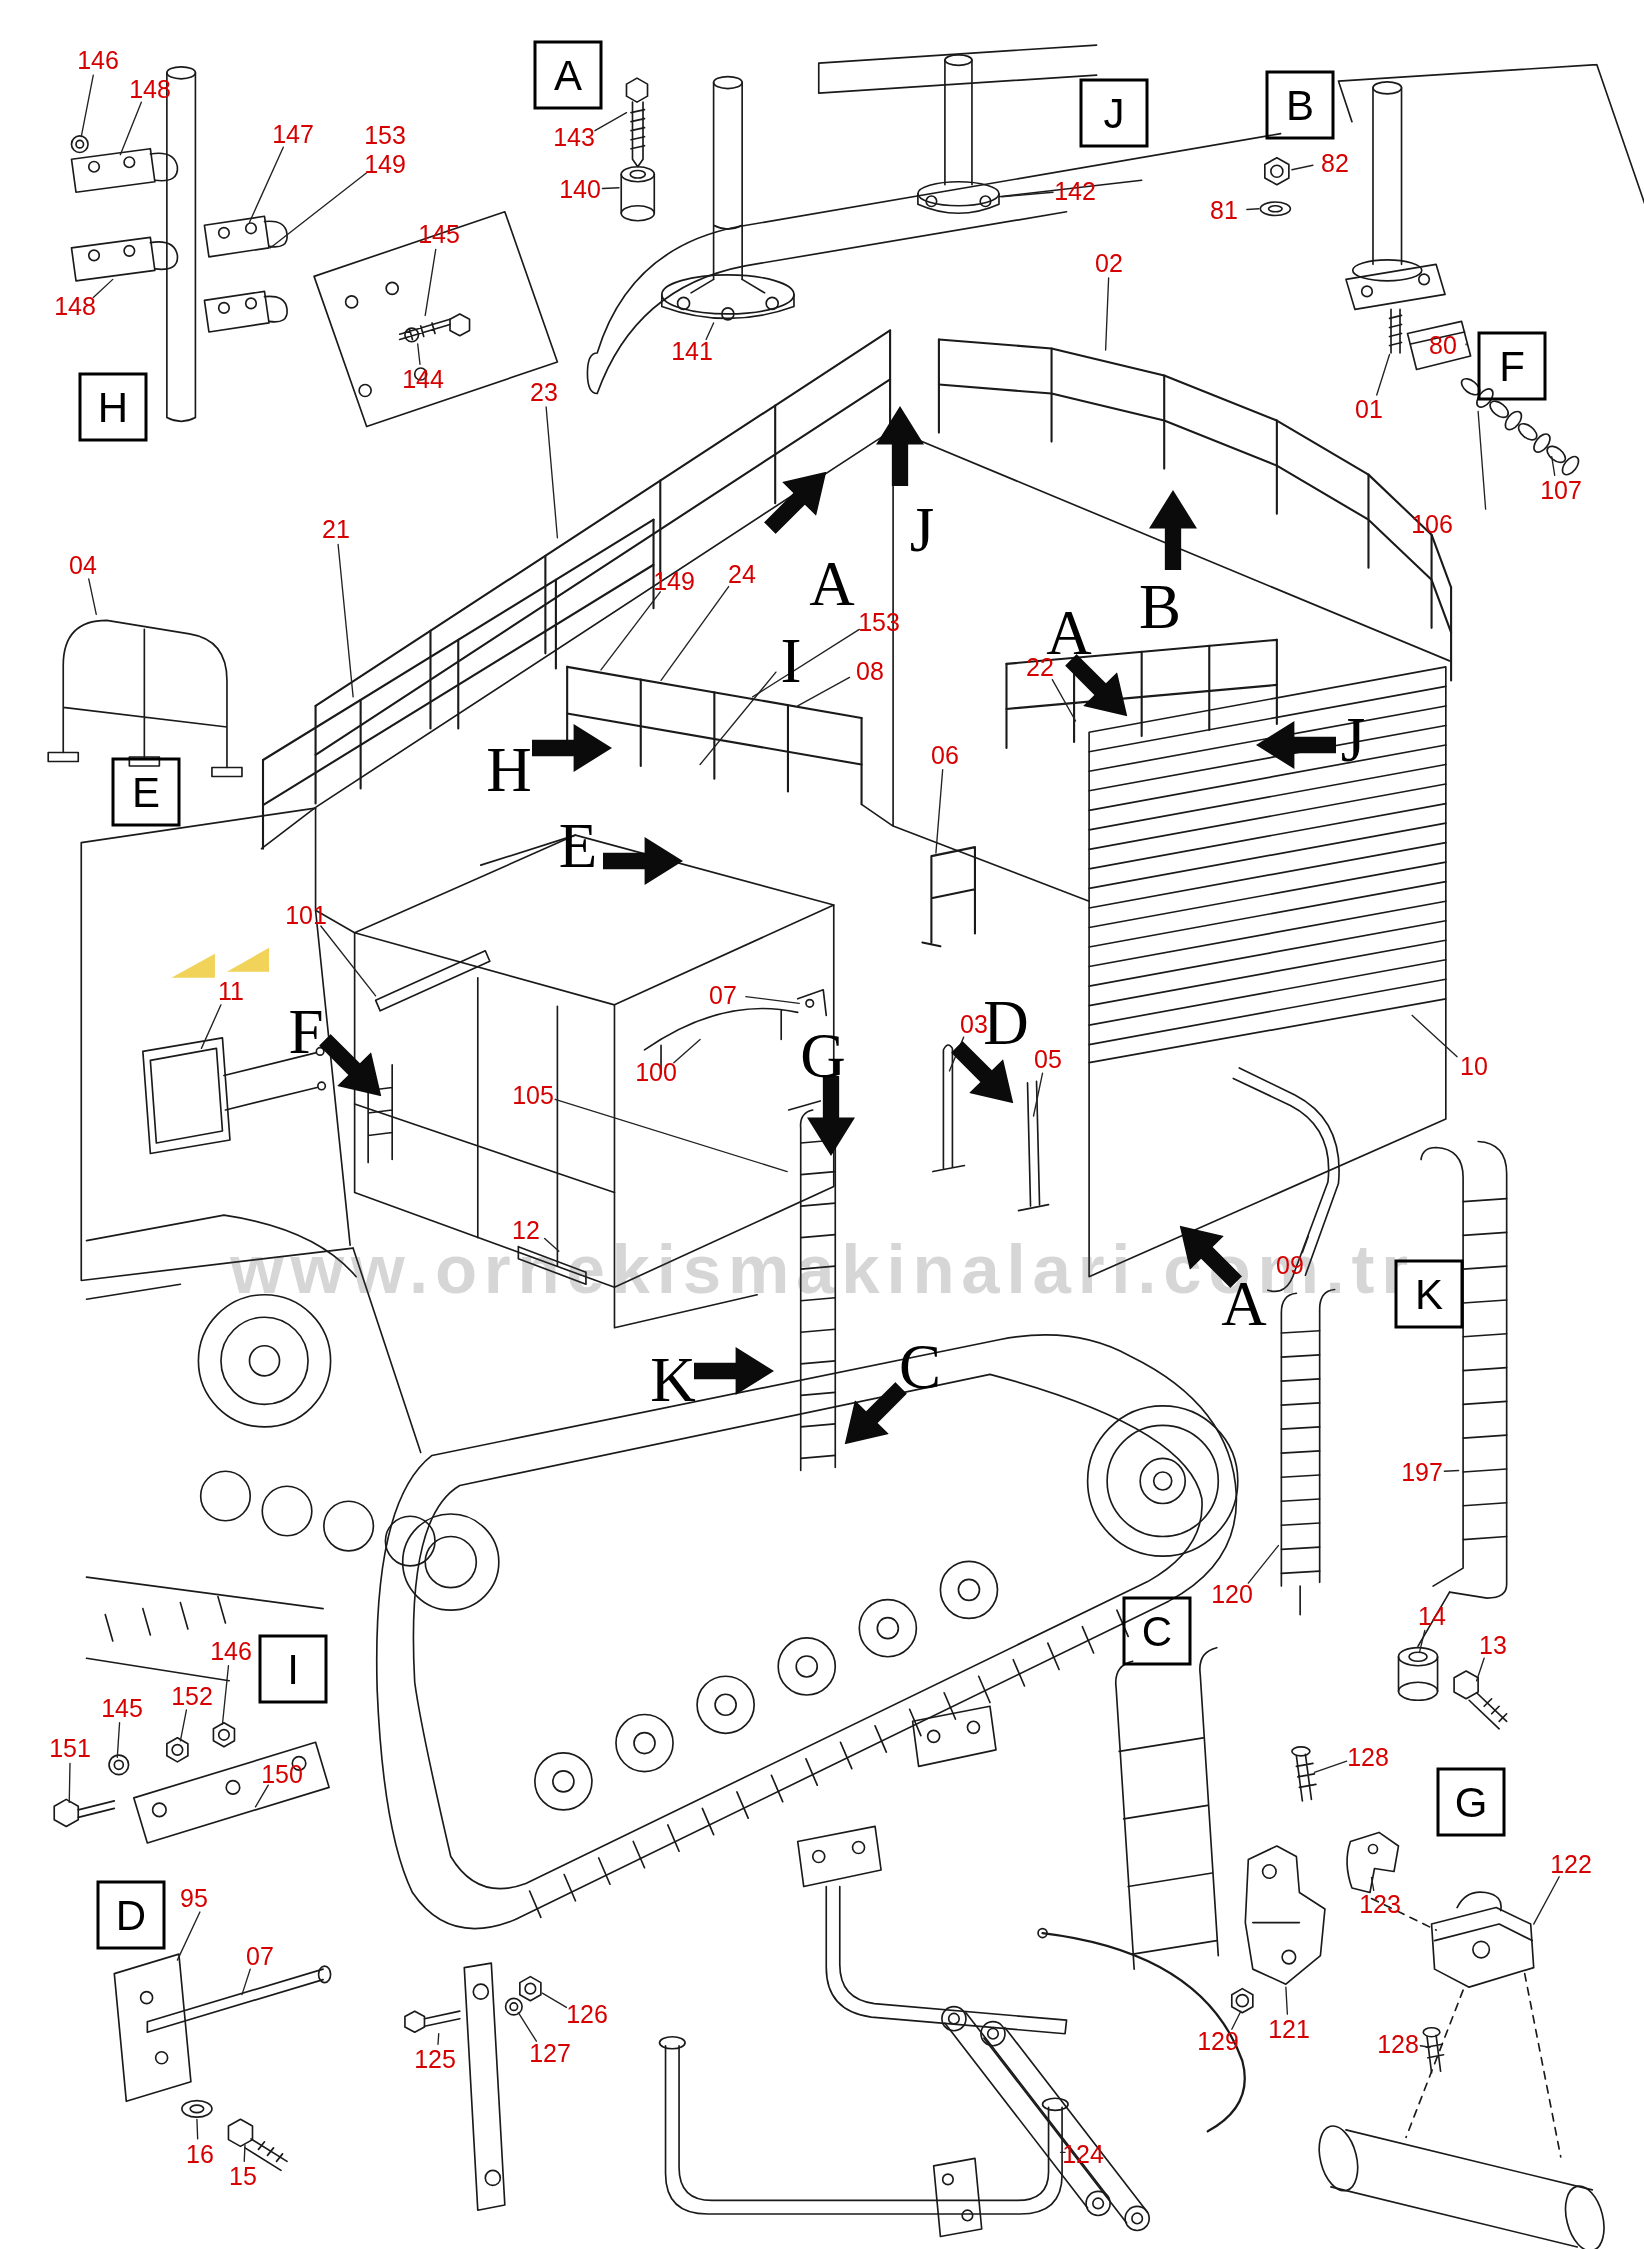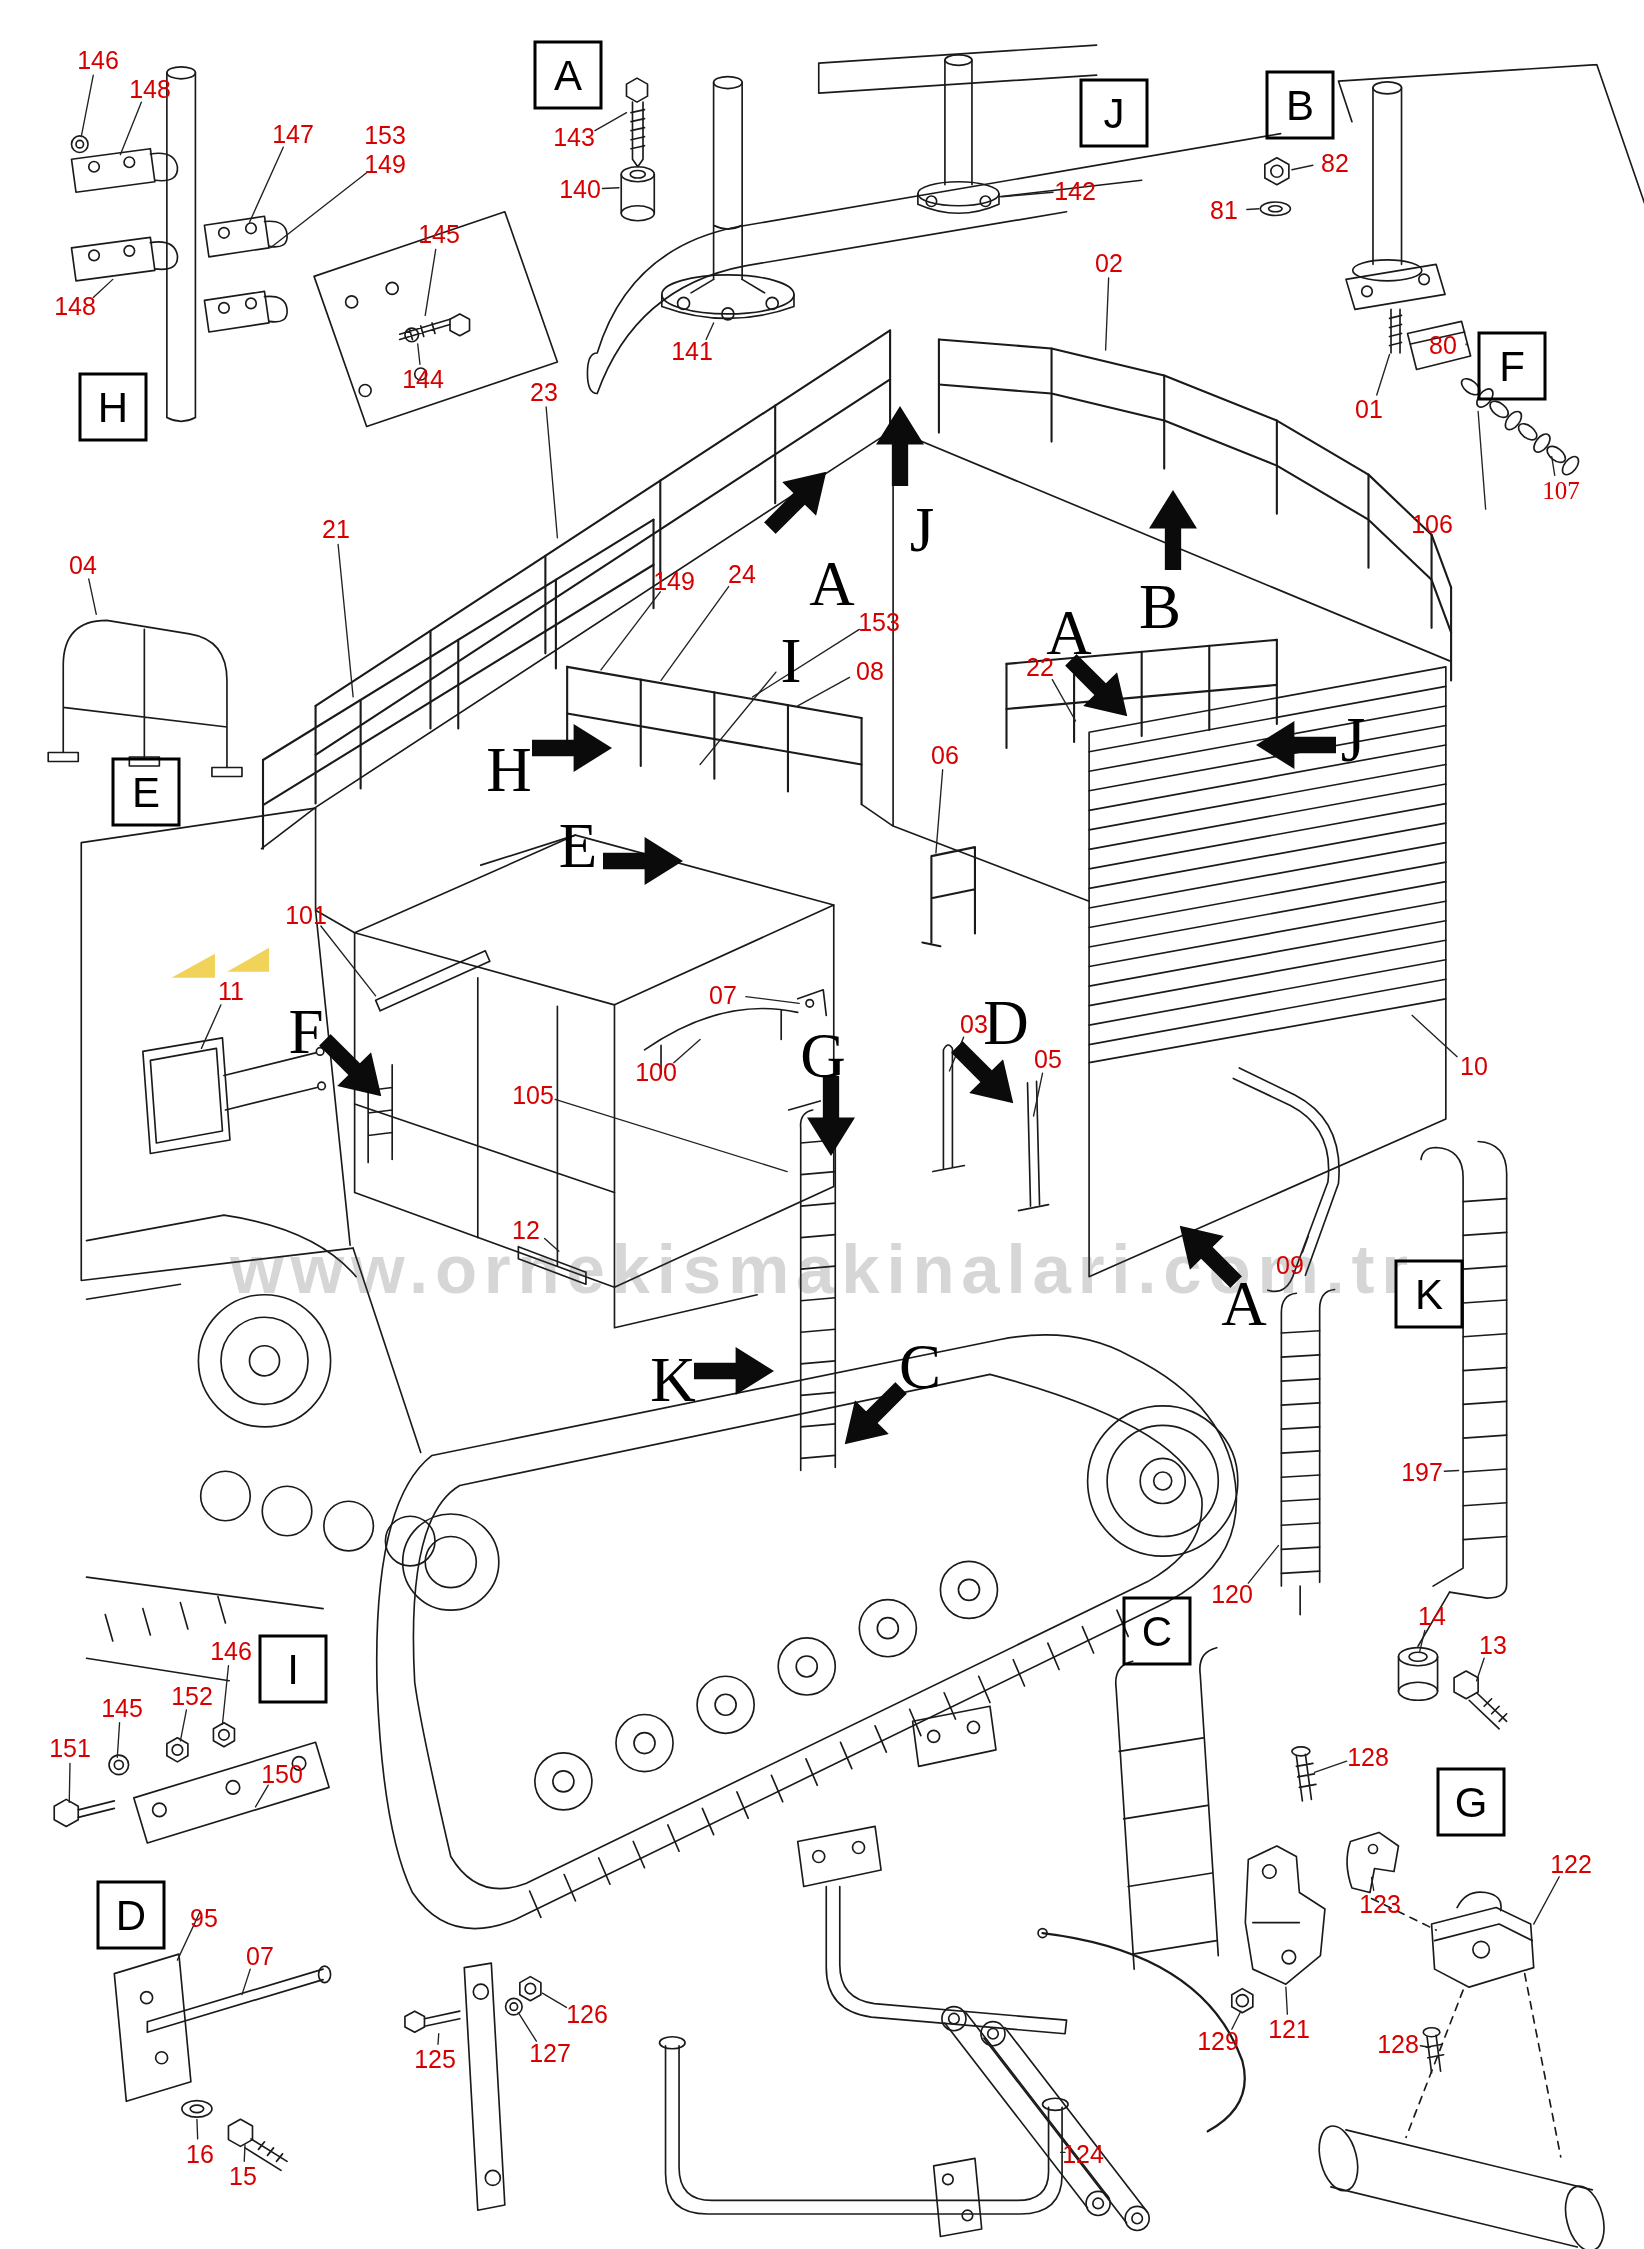--- a/index.html
+++ b/index.html
@@ -423,21 +423,21 @@
     <span class="part-label" style="left: 574px; top: 137px;">143</span>
     <span class="part-label" style="left: 580px; top: 189px;">140</span>
     <span class="part-label" style="left: 692px; top: 351px;">141</span>
     <span class="part-label" style="left: 1075px; top: 191px; text-align: center;">142</span>
     <span class="part-label" style="left: 544px; top: 392px;">23</span>
     <span class="part-label" style="left: 1109px; top: 263px;">02</span>
     <span class="part-label" style="left: 1335px; top: 163px;">82</span>
     <span class="part-label" style="left: 1224px; top: 210px;">81</span>
     <span class="part-label" style="left: 1443px; top: 345px;">80</span>
     <span class="part-label" style="left: 1369px; top: 409px;">01</span>
-    <span class="part-label" style="left: 1561px; top: 490px; font-family: Liberation Serif, serif;">107</span>
+    <span class="part-label" style="left: 1561px; top: 490px;">107</span>
     <span class="part-label" style="left: 1432px; top: 524px; text-align: right;">106</span>
     <span class="part-label" style="left: 83px; top: 565px;">04</span>
     <span class="part-label" style="left: 336px; top: 529px;">21</span>
     <span class="part-label" style="left: 674px; top: 581px;">149</span>
     <span class="part-label" style="left: 742px; top: 574px;">24</span>
     <span class="part-label" style="left: 879px; top: 622px;">153</span>
     <span class="part-label" style="left: 870px; top: 671px;">08</span>
     <span class="part-label" style="left: 945px; top: 755px;">06</span>
     <span class="part-label" style="left: 1040px; top: 667px;">22</span>
     <span class="part-label" style="left: 231px; top: 991px;">11</span>
@@ -457,21 +457,21 @@
     <span class="part-label" style="left: 1368px; top: 1757px;">128</span>
     <span class="part-label" style="left: 1571px; top: 1864px;">122</span>
     <span class="part-label" style="left: 1380px; top: 1904px;">123</span>
     <span class="part-label" style="left: 1218px; top: 2041px;">129</span>
     <span class="part-label" style="left: 1289px; top: 2029px;">121</span>
     <span class="part-label" style="left: 1398px; top: 2044px;">128</span>
     <span class="part-label" style="left: 1083px; top: 2154px;">124</span>
     <span class="part-label" style="left: 435px; top: 2059px;">125</span>
     <span class="part-label" style="left: 587px; top: 2014px;">126</span>
     <span class="part-label" style="left: 550px; top: 2053px;">127</span>
-    <span class="part-label" style="left: 204px; top: 1898px; margin-top: 20px;">95</span>
+    <span class="part-label" style="left: 194px; top: 1898px;">95</span>
     <span class="part-label" style="left: 260px; top: 1956px;">07</span>
     <span class="part-label" style="left: 200px; top: 2154px;">16</span>
     <span class="part-label" style="left: 243px; top: 2176px;">15</span>
     <span class="part-label" style="left: 70px; top: 1748px;">151</span>
     <span class="part-label" style="left: 122px; top: 1708px;">145</span>
     <span class="part-label" style="left: 192px; top: 1696px;">152</span>
     <span class="part-label" style="left: 231px; top: 1651px;">146</span>
     <span class="part-label" style="left: 282px; top: 1774px;">150</span>
     <div class="section-box" style="left: 568px; top: 75px;">
       <span>A</span>

